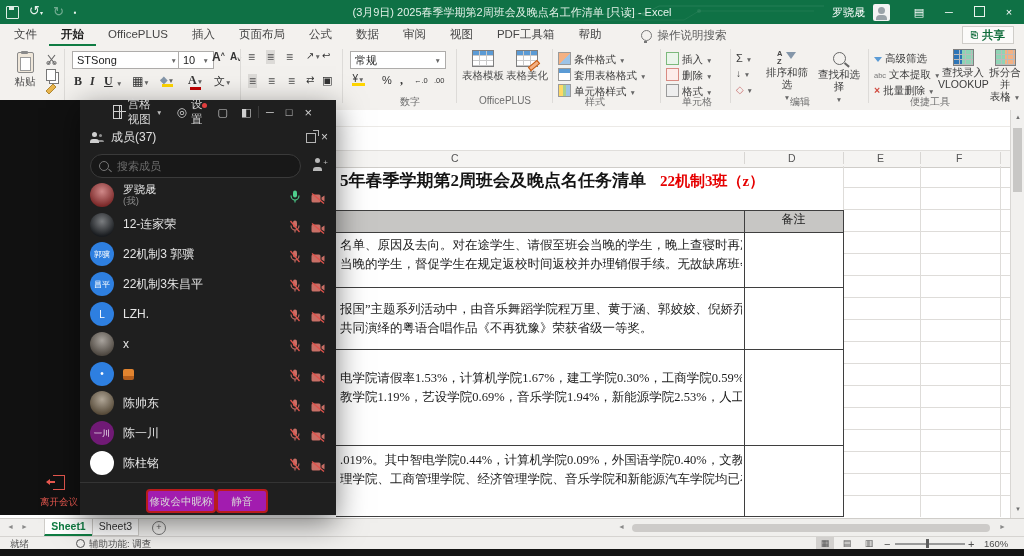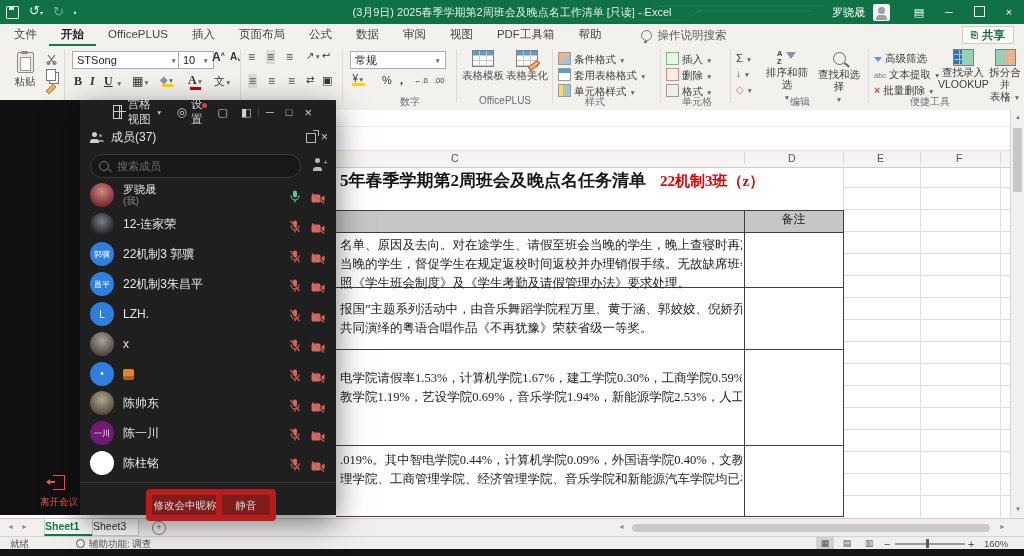--- a/index.html
+++ b/index.html
@@ -137,28 +137,28 @@
   .mrow{position:relative;display:flex;align-items:center;height:29.8px;padding-left:10px;box-sizing:border-box;}
   .avatar{width:24px;height:24px;border-radius:50%;flex:none;display:flex;align-items:center;justify-content:center;color:#fff;font-size:10px;overflow:hidden;}
   .mname{margin-left:9px;font-size:12px;color:#e5e5e5;max-width:150px;white-space:nowrap;overflow:hidden;}
   .mtxt{margin-left:9px;}
   .mtxt .mname{margin-left:0;font-size:11px;line-height:12px;}
   .msub{font-size:9.5px;color:#8d8d8d;line-height:11px;}
   .mic{position:absolute;left:209px;top:9px;}
   .cam{position:absolute;left:231px;top:10px;}
   .emoji-chip{display:inline-block;width:11px;height:11px;border-radius:2px;background:linear-gradient(180deg,#e2842f 60%,#b55f1d 60%);vertical-align:-2px;}
   .mp-footer{position:absolute;left:0;top:382px;width:256px;height:33px;border-top:1px solid #343434;}
-  .mp-btn{position:absolute;top:6px;height:20px;border:6px solid #b91c1c;border-radius:4px;background:#7f1d1d;color:#d8d8d8;
+  .mp-btn{position:absolute;top:6px;height:20px;border:2px solid #b91c1c;border-radius:4px;background:#a21caf;color:#d8d8d8;
       font-size:10.5px;text-align:center;line-height:20px;}
 
   
   .tabbar{left:0;top:518px;width:1024px;height:18px;background:#f0efed;border-top:1px solid #cfcdc9;}
   .tabnav{position:absolute;top:4px;font-size:7px;color:#8a8a8a;}
   .sheettab{position:absolute;top:0;height:16px;background:#fff;border:1px solid #cfcdc9;border-top:none;
-      font-size:10.5px;text-align:left;line-height:15px;color:#333;}
+      font-size:10.5px;text-align:center;line-height:15px;color:#333;}
   .sheettab.active{color:#0f7c43;font-weight:bold;border-bottom:2px solid #0f7c43;height:15px;}
   .addsheet{position:absolute;left:152px;top:2px;width:12px;height:12px;border:1px solid #767676;border-radius:50%;
       font-size:9px;line-height:11px;text-align:center;color:#555;}
   .hthumb{position:absolute;left:632px;top:5px;width:358px;height:8px;background:#cdcbc9;border-radius:4px;}
   .statusbar{left:0;top:536px;width:1024px;height:13px;background:#f0efed;border-top:1px solid #d6d4d1;font-size:9.5px;color:#4d4d4d;}
   .sb{position:absolute;top:1px;}
   .a11y{display:inline-block;width:7px;height:7px;border:1px solid #555;border-radius:50%;vertical-align:-1px;margin-right:4px;}
   .viewic{position:absolute;top:0;width:18px;height:12px;text-align:center;font-size:9px;color:#555;line-height:12px;}
   .viewic.sel{background:#d2d0ce;}
   .ztrack{position:absolute;left:895px;top:6px;width:70px;height:1.5px;background:#9a9a9a;}
@@ -375,21 +375,20 @@
   <div class="dl" style="top:349px;"></div>
   <div class="dl" style="top:445px;"></div>
   <div class="dl" style="top:516px;"></div>
   <div class="dvl" style="left:744px;"></div>
   <div class="dvl" style="left:843px;"></div>
 
   <div id="sheet-rows">
       <div class="srow" style="top: 233px; padding-top: 3px;">
         <div>名单、原因及去向。对在途学生、请假至班会当晚的学生，晚上查寝时再次确认学</div>
         <div>当晚的学生，督促学生在规定返校时间返校并办理销假手续。无故缺席班会活动</div>
-        <div>照《学生班会制度》及《学生考勤及请假管理办法》要求处理。</div>
       </div>
       <div class="srow" style="top: 288px; padding-top: 12px;">
         <div>报国”主题系列活动中，由音乐舞蹈学院程万里、黄于涵、郭姣姣、倪娇乔四位</div>
         <div>共同演绎的粤语合唱作品《不再犹豫》荣获省级一等奖。</div>
       </div>
       <div class="srow" style="top: 350px; padding-top: 19px;">
         <div>电学院请假率1.53%，计算机学院1.67%，建工学院0.30%，工商学院0.59%，经管学</div>
         <div>教学院1.19%，艺设学院0.69%，音乐学院1.94%，新能源学院2.53%，人工智能学院</div>
       </div>
       <div class="srow" style="top: 446px; padding-top: 5px;">

